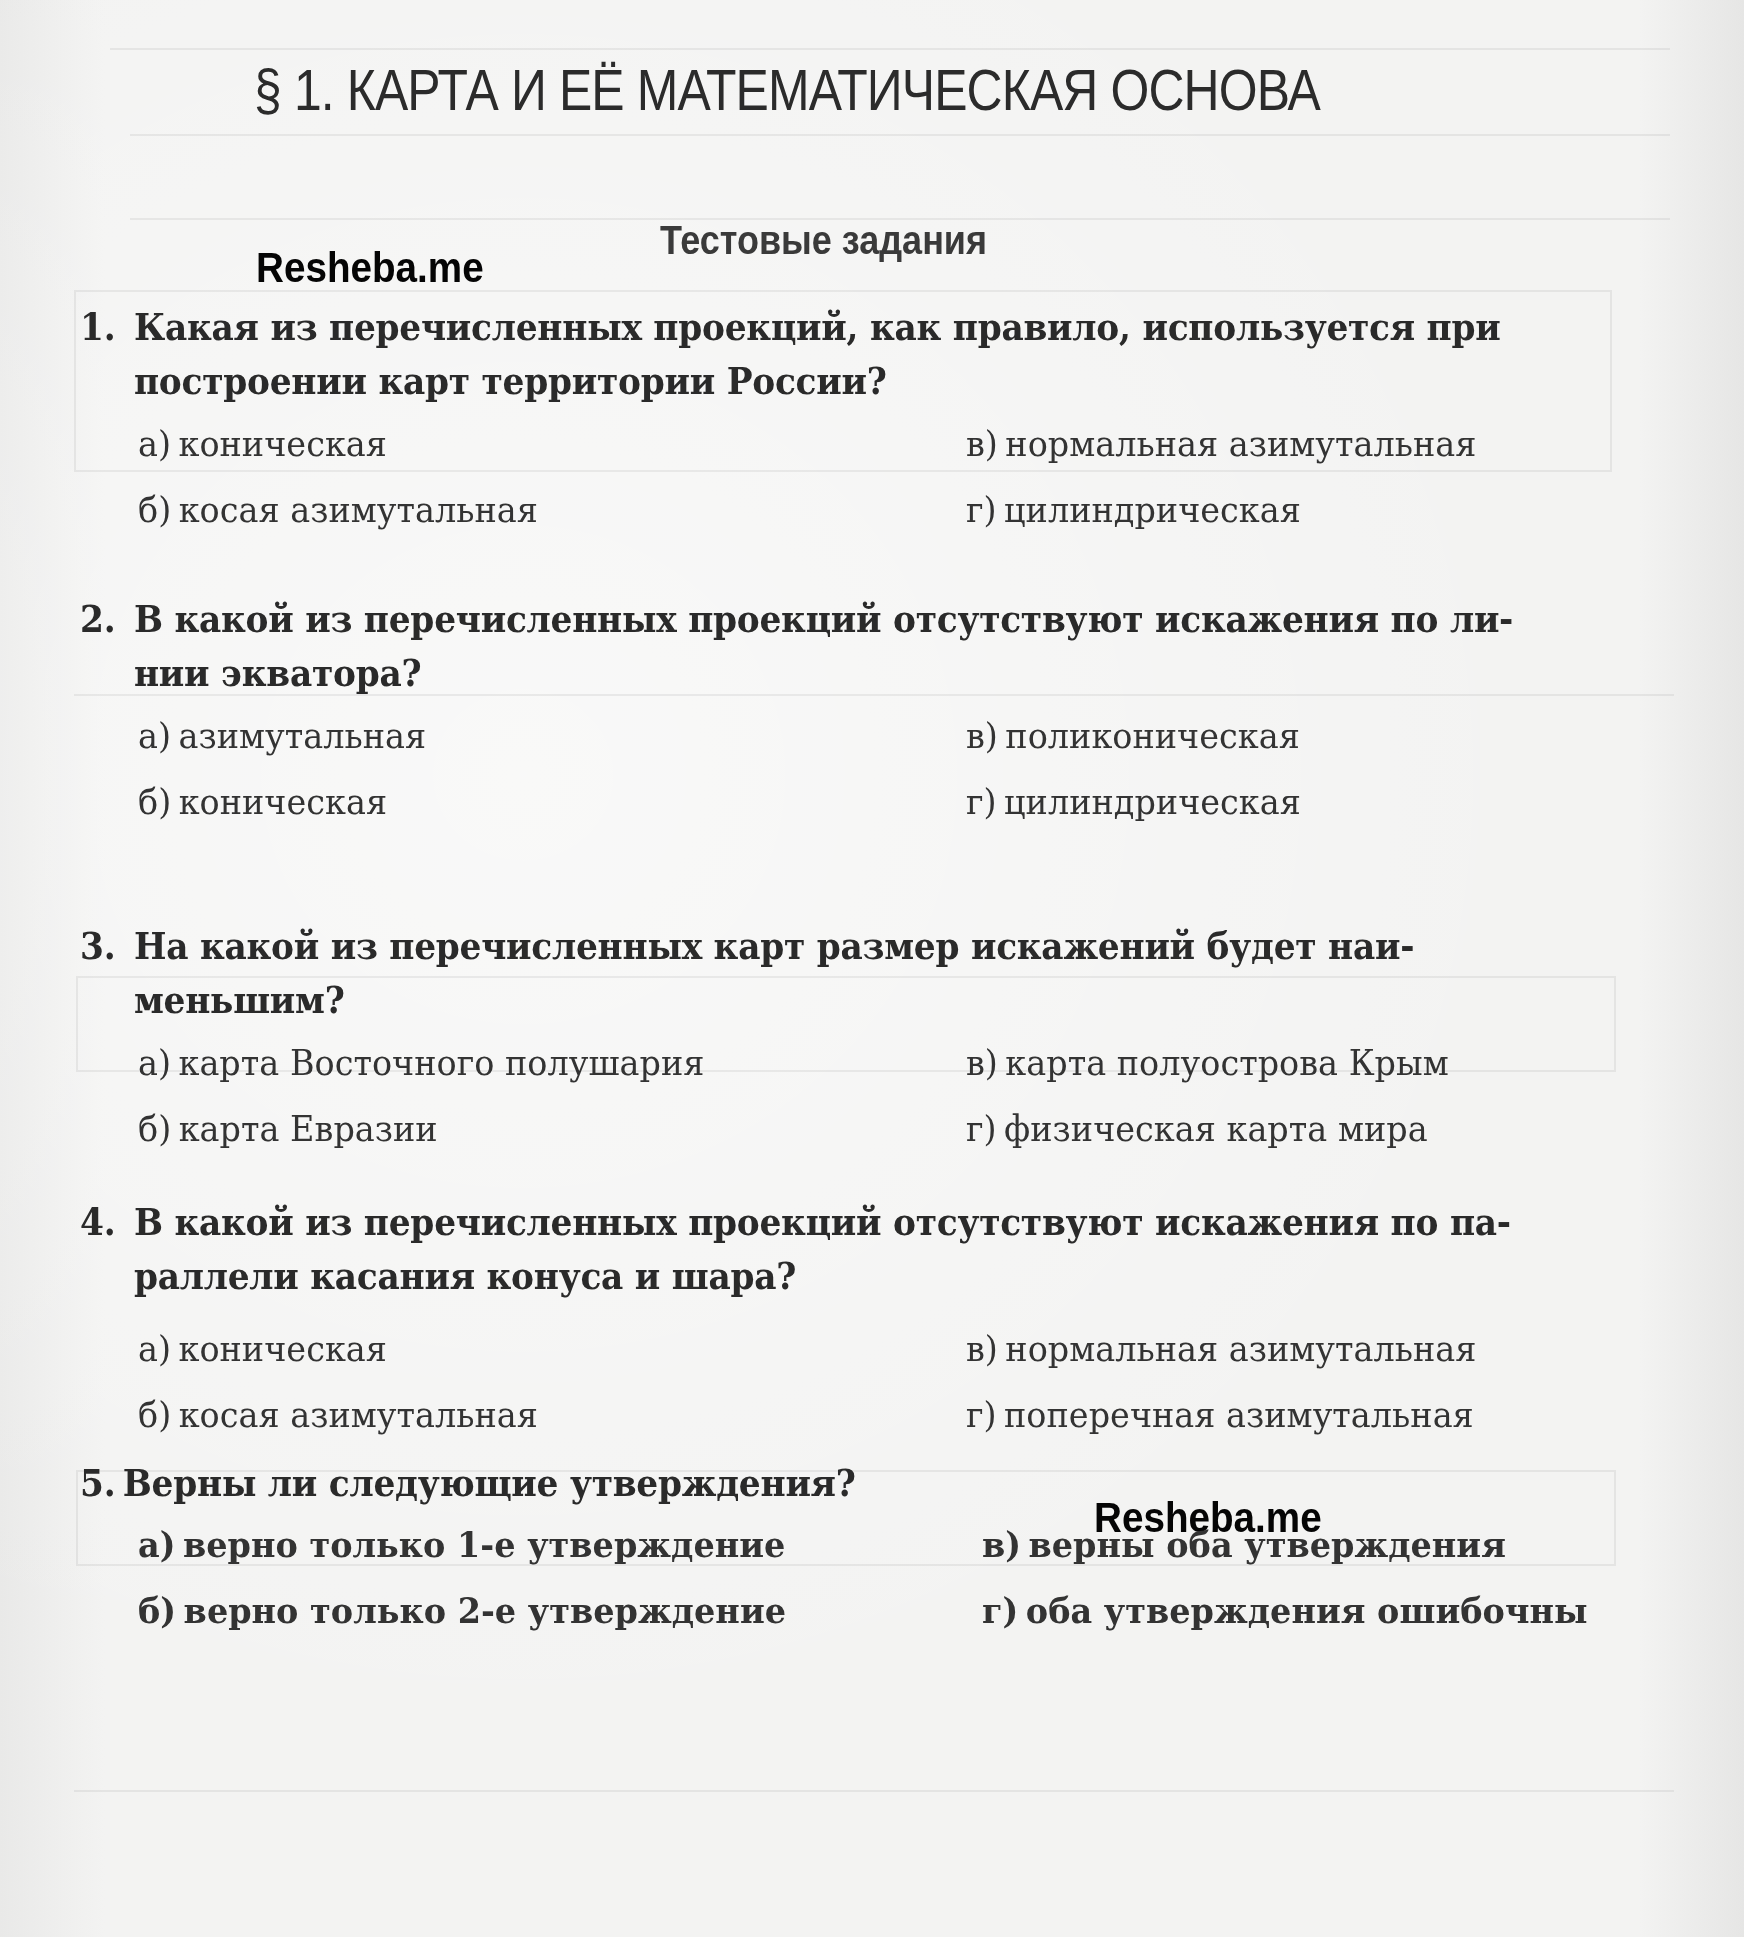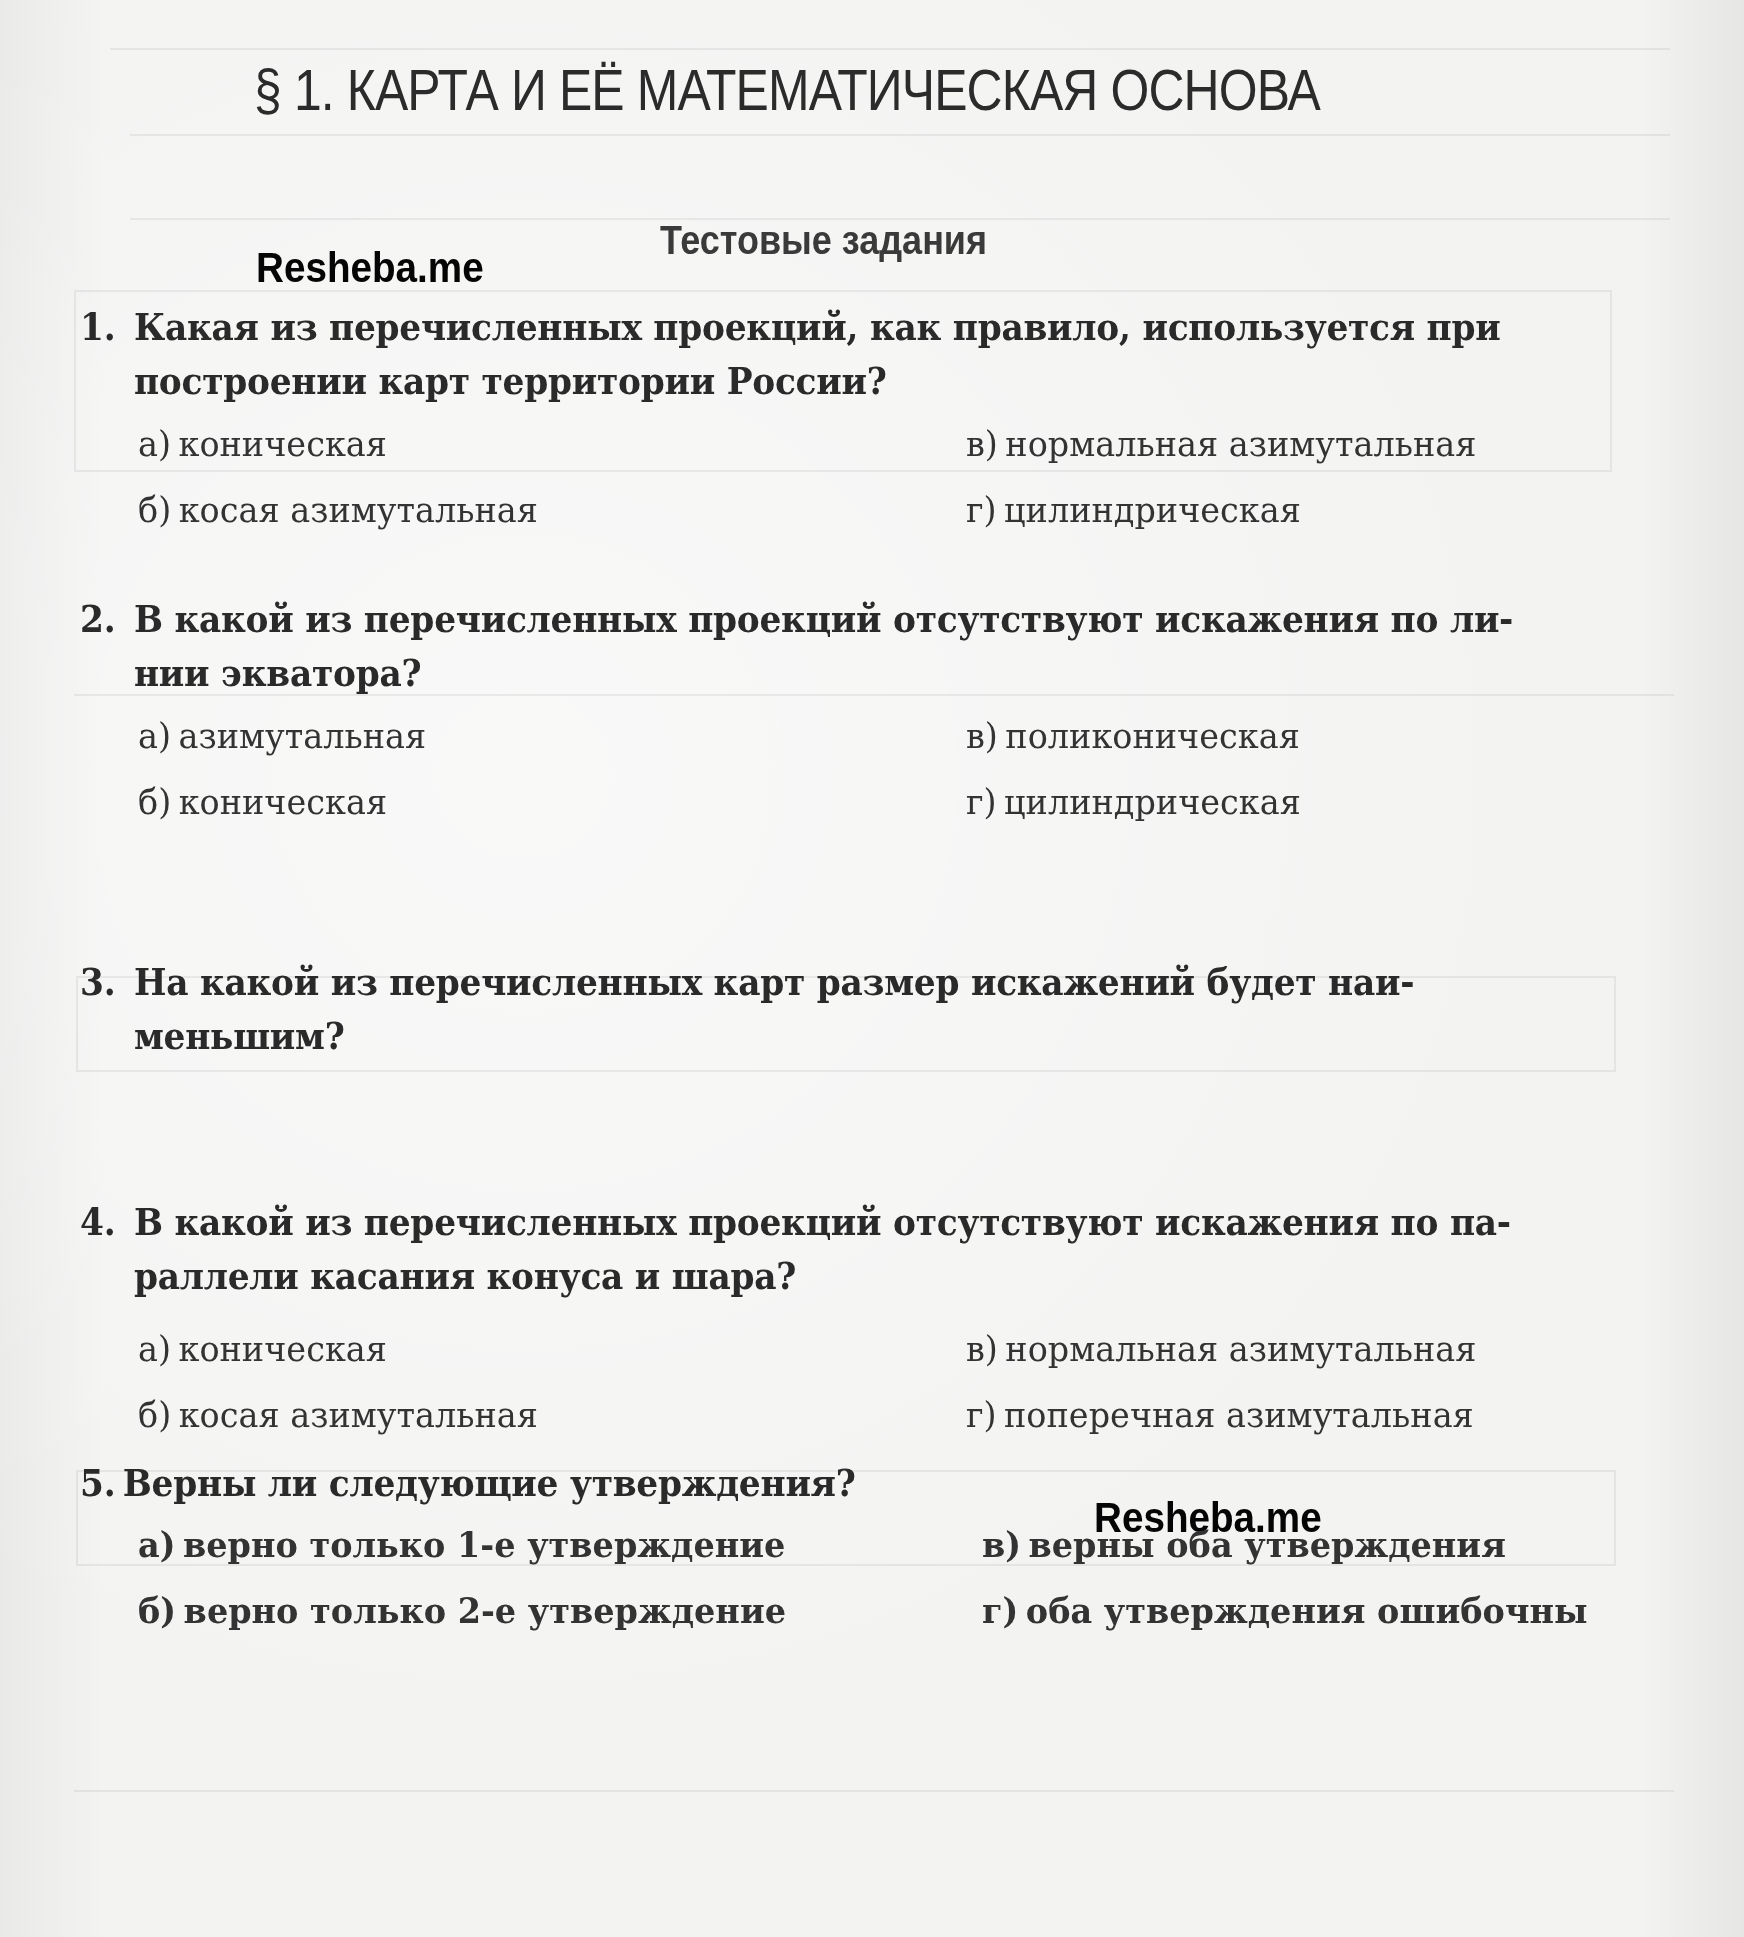--- a/index.html
+++ b/index.html
@@ -136,21 +136,21 @@
       color: #2e2e2e;
       transform: scaleX(0.93);
       transform-origin: left top;
       padding-left: 58px;
       white-space: nowrap;
     }
     .stmt .cont { padding-left: 52px; }
 
     #q1 { top: 300px; }
     #q2 { top: 592px; }
-    #q3 { top: 919px; margin-top: 36px; }
+    #q3 { top: 919px; }
     #q4 { top: 1195px; }
     #q5 { top: 1456px; }
     #q5 .stmts { margin-top: 22px; }
     #q5 .opts { margin-top: 10px; font-weight: bold; }
   </style>
 </head>
 <body>
 
 <div class="page"></div>
 
@@ -195,20 +195,26 @@
     <div class="opt v"><span class="letter">в)</span><span>поликоническая</span></div>
     <div class="opt g"><span class="letter">г)</span><span>цилиндрическая</span></div>
   </div>
 </div>
 
 <div class="q" id="q3">
   <div class="q-text">
     <div><span class="q-num">3.</span><span>На какой из перечисленных карт размер искажений будет наи-</span></div>
     <div class="q-line2">меньшим?</div>
   </div>
+  <div class="opts">
+    <div class="opt a"><span class="letter">а)</span><span>карта Восточного полушария</span></div>
+    <div class="opt b"><span class="letter">б)</span><span>карта Евразии</span></div>
+    <div class="opt v"><span class="letter">в)</span><span>карта полуострова Крым</span></div>
+    <div class="opt g"><span class="letter">г)</span><span>физическая карта мира</span></div>
+  </div>
 </div>
 
 <div class="q" id="q4">
   <div class="q-text">
     <div><span class="q-num">4.</span><span>В какой из перечисленных проекций отсутствуют искажения по па-</span></div>
     <div class="q-line2">раллели касания конуса и шара?</div>
   </div>
   <div class="opts" style="margin-top:22px;">
     <div class="opt a"><span class="letter">а)</span><span>коническая</span></div>
     <div class="opt b"><span class="letter">б)</span><span>косая азимутальная</span></div>

